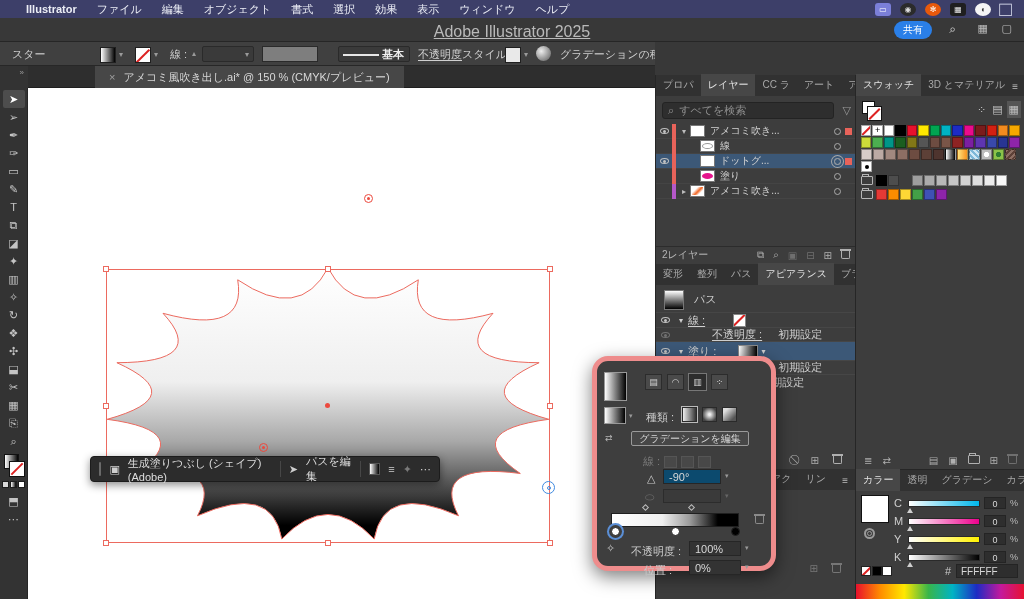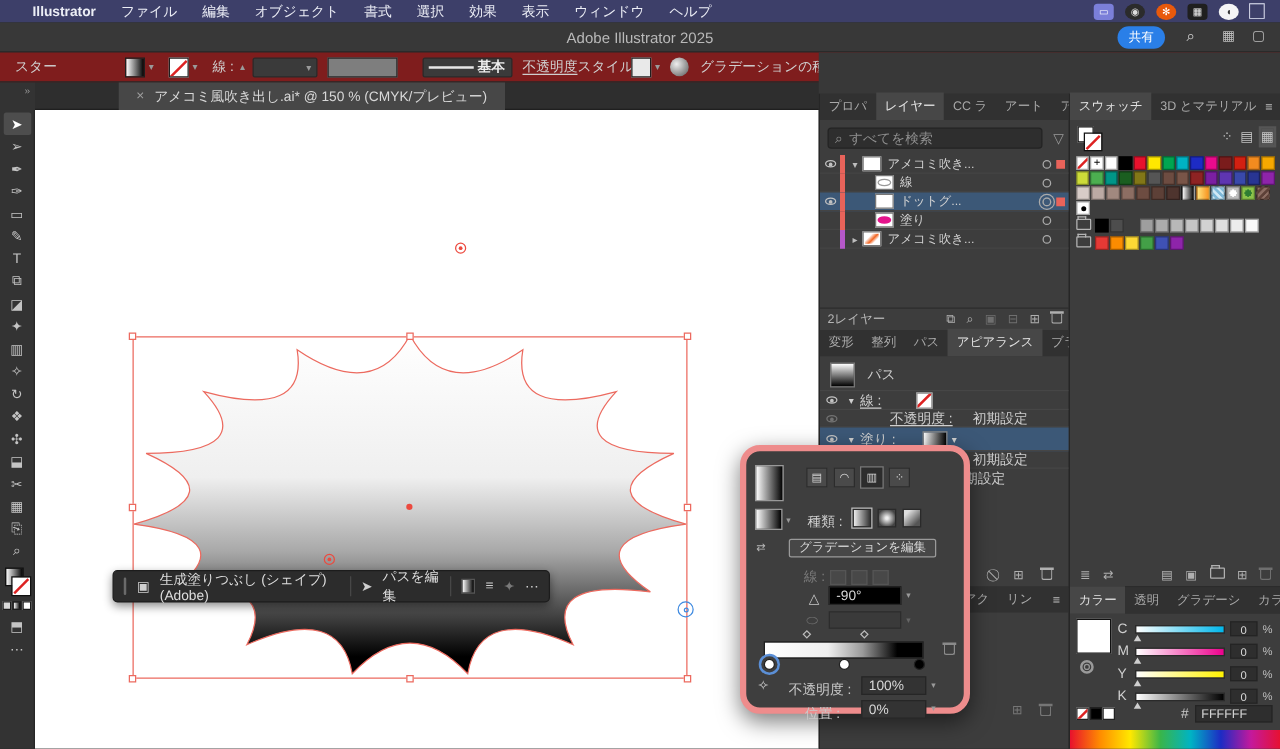--- a/index.html
+++ b/index.html
@@ -11,28 +11,28 @@
   
   #menubar { left:0; top:0; width:1024px; height:18px; background:#3d3f69; display:flex; align-items:center; color:#eceef6; }
   #menubar .apple { margin:0 14px 0 12px; font-size:12px; }
   #menubar .mitem { margin-right:20px; font-size:11px; }
   #menubar .mitem.first { font-weight:bold; }
   #mb-status { position:absolute; right:8px; top:1px; display:flex; gap:9px; align-items:center; height:16px; }
   .sicon { width:16px; height:13px; border-radius:3px; display:flex; align-items:center; justify-content:center; font-size:8px; }
 
   
   #titlebar { left:0; top:18px; width:1024px; height:24px; background:#383838; border-bottom:1px solid #262626; }
-  #titlebar .title { position:absolute; left:0; right:0; top:5px; text-align:center; color:#b9b9b9; font-size:12px; }
+  #titlebar .title { position:absolute; left:0; right:0; top:5px; text-align:center; color:#b9b9b9; font-size:16px;text-decoration:underline; }
   #share-btn { position:absolute; right:92px; top:3px; background:#2a7fe8; color:#fff; border-radius:9px; padding:2px 9px; font-size:10px; }
   #tb-search { position:absolute; right:68px; top:4px; color:#cfcfcf; font-size:12px; }
   #tb-ws1 { position:absolute; right:36px; top:4px; color:#bdbdbd; }
   #tb-ws2 { position:absolute; right:12px; top:4px; color:#bdbdbd; }
 
   
-  #controlbar { left:0; top:42px; width:1024px; height:24px; background:#7f1d1d; border-bottom:1px solid #272727; color:#cfcfcf; }
+  #controlbar { left:0; top:42px; width:1024px; height:24px; background:#404040; border-bottom:1px solid #272727; color:#cfcfcf; }
   .cb { position:absolute; top:4px; height:16px; line-height:16px; }
   .chip { width:16px; height:16px; border:1px solid #1f1f1f; display:inline-block; vertical-align:middle; }
   .chip.grad { background:linear-gradient(90deg,#fff,#000); }
   .chip.none { background:#fff; position:relative; overflow:hidden; }
   .chip.none::after { content:""; position:absolute; left:-2px; right:-2px; top:50%; height:2px; background:#d22; transform:rotate(-45deg); }
   .dd { color:#9a9a9a; font-size:8px; vertical-align:middle; }
   .box { background:#3a3a3a; border:1px solid #2a2a2a; border-radius:2px; display:inline-block; height:16px; line-height:15px; padding:0 4px; }
   .btn { background:#464646; border:1px solid #8a8a8a; border-radius:2px; padding:1px 8px; color:#d6d6d6; }
   .gtbtn { width:17px; height:15px; border:1px solid #2a2a2a; display:inline-block; vertical-align:middle; margin-right:2px; background:#606060; }
   .gtbtn.lin { background:linear-gradient(90deg,#eee,#333); }
@@ -175,21 +175,21 @@
   .gp-ti.on { background:#2d2d2d; outline:1px solid #777; }
   #gp-smallswatch { position:absolute; left:7px; top:46px; width:22px; height:17px; background:linear-gradient(90deg,#fff,#000); border:1px solid #999; }
   #gp-sm-dd { position:absolute; left:32px; top:51px; font-size:7px; color:#9a9a9a; }
   #gp-kind-label { position:absolute; left:49px; top:49px; color:#d0d0d0; }
   #gp-kinds { position:absolute; left:85px; top:46px; display:flex; gap:3px; }
   #gp-editbtn { position:absolute; left:34px; top:70px; width:118px; height:15px; border:1px solid #9a9a9a; border-radius:2px; text-align:center; line-height:14px; color:#d8d8d8; font-size:10px; background:#474747; }
   #gp-revico { position:absolute; left:8px; top:72px; color:#b5b5b5; font-size:9px; }
   #gp-strokerow { position:absolute; left:46px; top:93px; color:#7a7a7a; display:flex; gap:4px; align-items:center; }
   .gp-sico { width:13px; height:12px; border:1px solid #555; background:#484848; }
   #gp-angle { position:absolute; left:50px; top:111px; color:#c9c9c9; }
-  #gp-angle-dd { position:absolute; left:66px; top:108px; width:58px; height:15px; background:#000000; border:1px solid #262626; color:#d8d8d8; padding:0 5px; line-height:14px; }
+  #gp-angle-dd { position:absolute; left:66px; top:108px; width:58px; height:15px; background:#0c4a6e; border:1px solid #262626; color:#d8d8d8; padding:0 5px; line-height:14px; }
   #gp-angle-ddv { position:absolute; left:128px; top:111px; font-size:7px; color:#9a9a9a; }
   #gp-aspect { position:absolute; left:48px; top:130px; color:#6f6f6f; }
   #gp-aspect-dd { position:absolute; left:66px; top:128px; width:58px; height:14px; background:#3a3a3a; border:1px solid #2c2c2c; }
   #gp-aspect-ddv { position:absolute; left:128px; top:131px; font-size:7px; color:#666; }
   #gp-slider { position:absolute; left:14px; top:152px; width:128px; height:14px; background:linear-gradient(90deg,#ffffff 0%,#efefef 40%,#9a9a9a 62%,#2b2b2b 78%,#000 84%,#000 100%); border:1px solid #1f1f1f; }
   .gp-mid { position:absolute; top:144px; width:5px; height:5px; background:#3e3e3e; border:1px solid #bbb; transform:rotate(45deg); }
   .gp-stop { position:absolute; top:166px; width:9px; height:9px; border-radius:50%; border:1px solid #222; }
   .gp-stop.sel { box-shadow:0 0 0 2px #3e3e3e, 0 0 0 4px #5b8fd6; }
   #gp-trash { position:absolute; left:158px; top:153px; color:#8a8a8a; }
   #gp-dropper { position:absolute; left:9px; top:181px; color:#c9c9c9; font-size:11px; }

